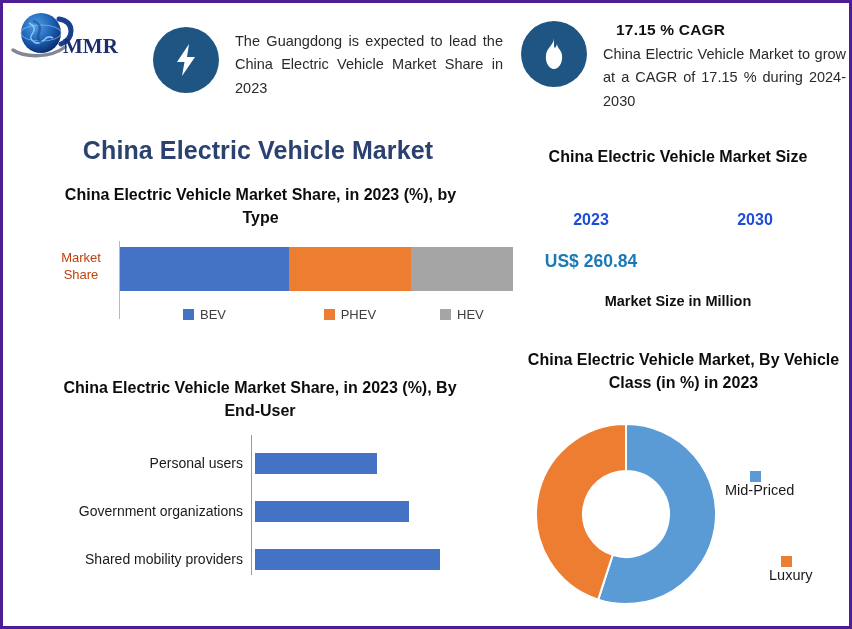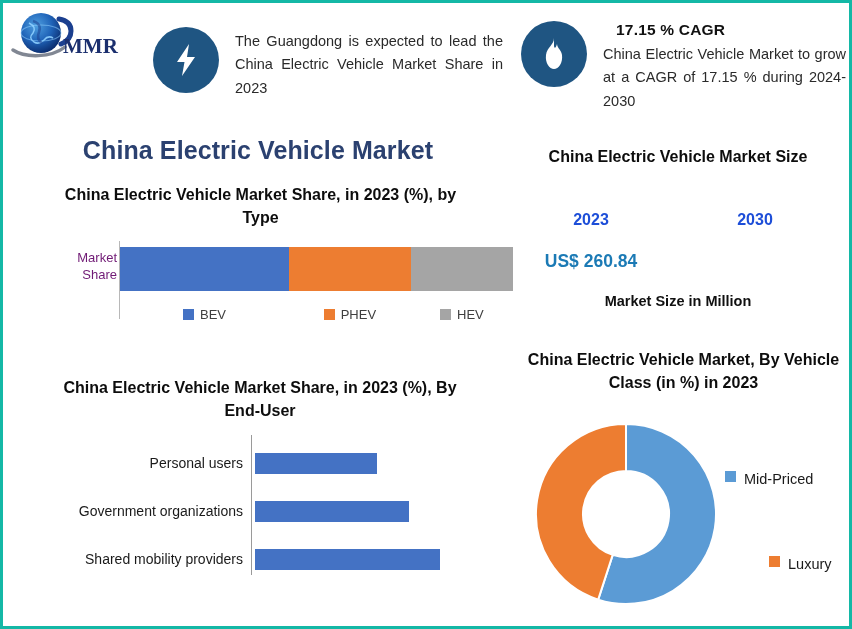--- a/index.html
+++ b/index.html
@@ -8,21 +8,21 @@
     background: #ffffff;
   }
   body {
     font-family: "Liberation Sans", sans-serif;
   }
   #infographic {
     position: relative;
     width: 852px;
     height: 629px;
     box-sizing: border-box;
-    border: 3px solid #14b8a6;
+    border: 3px solid #4c1d95;
     background: #ffffff;
     overflow: hidden;
   }
 
   
   .logo {
     position: absolute;
     left: 8px;
     top: 6px;
     width: 110px;
@@ -100,23 +100,23 @@
     left: 42px;
     top: 238px;
     width: 470px;
     height: 95px;
   }
   .sb-axis-label {
     position: absolute;
     left: 0;
     top: 8px;
     width: 72px;
-    text-align: right;
+    text-align: center;
     font-size: 13px;
-    color: #701a75;
+    color: #c2410c;
     line-height: 1.32;
   }
   .sb-axisline {
     position: absolute;
     left: 74px;
     top: 0;
     width: 1px;
     height: 78px;
     background: #b8b8b8;
   }
@@ -224,23 +224,25 @@
   #donut-wrap {
     position: absolute;
     left: 530px;
     top: 418px;
     width: 310px;
     height: 195px;
   }
   .donut-legend-item {
     position: absolute;
     display: flex;
+    align-items: center;
     font-size: 14.5px;
     color: #1a1a1a;
     white-space: nowrap;
+    flex-direction: column;
   }
   #donut-legend-mid    { left: 192px; top: 50px; }
   #donut-legend-luxury { left: 192px; top: 135px; margin-left: 44px; }
   .dl-swatch {
     width: 11px;
     height: 11px;
     margin-right: 8px;
   }
 </style>
 </head>

